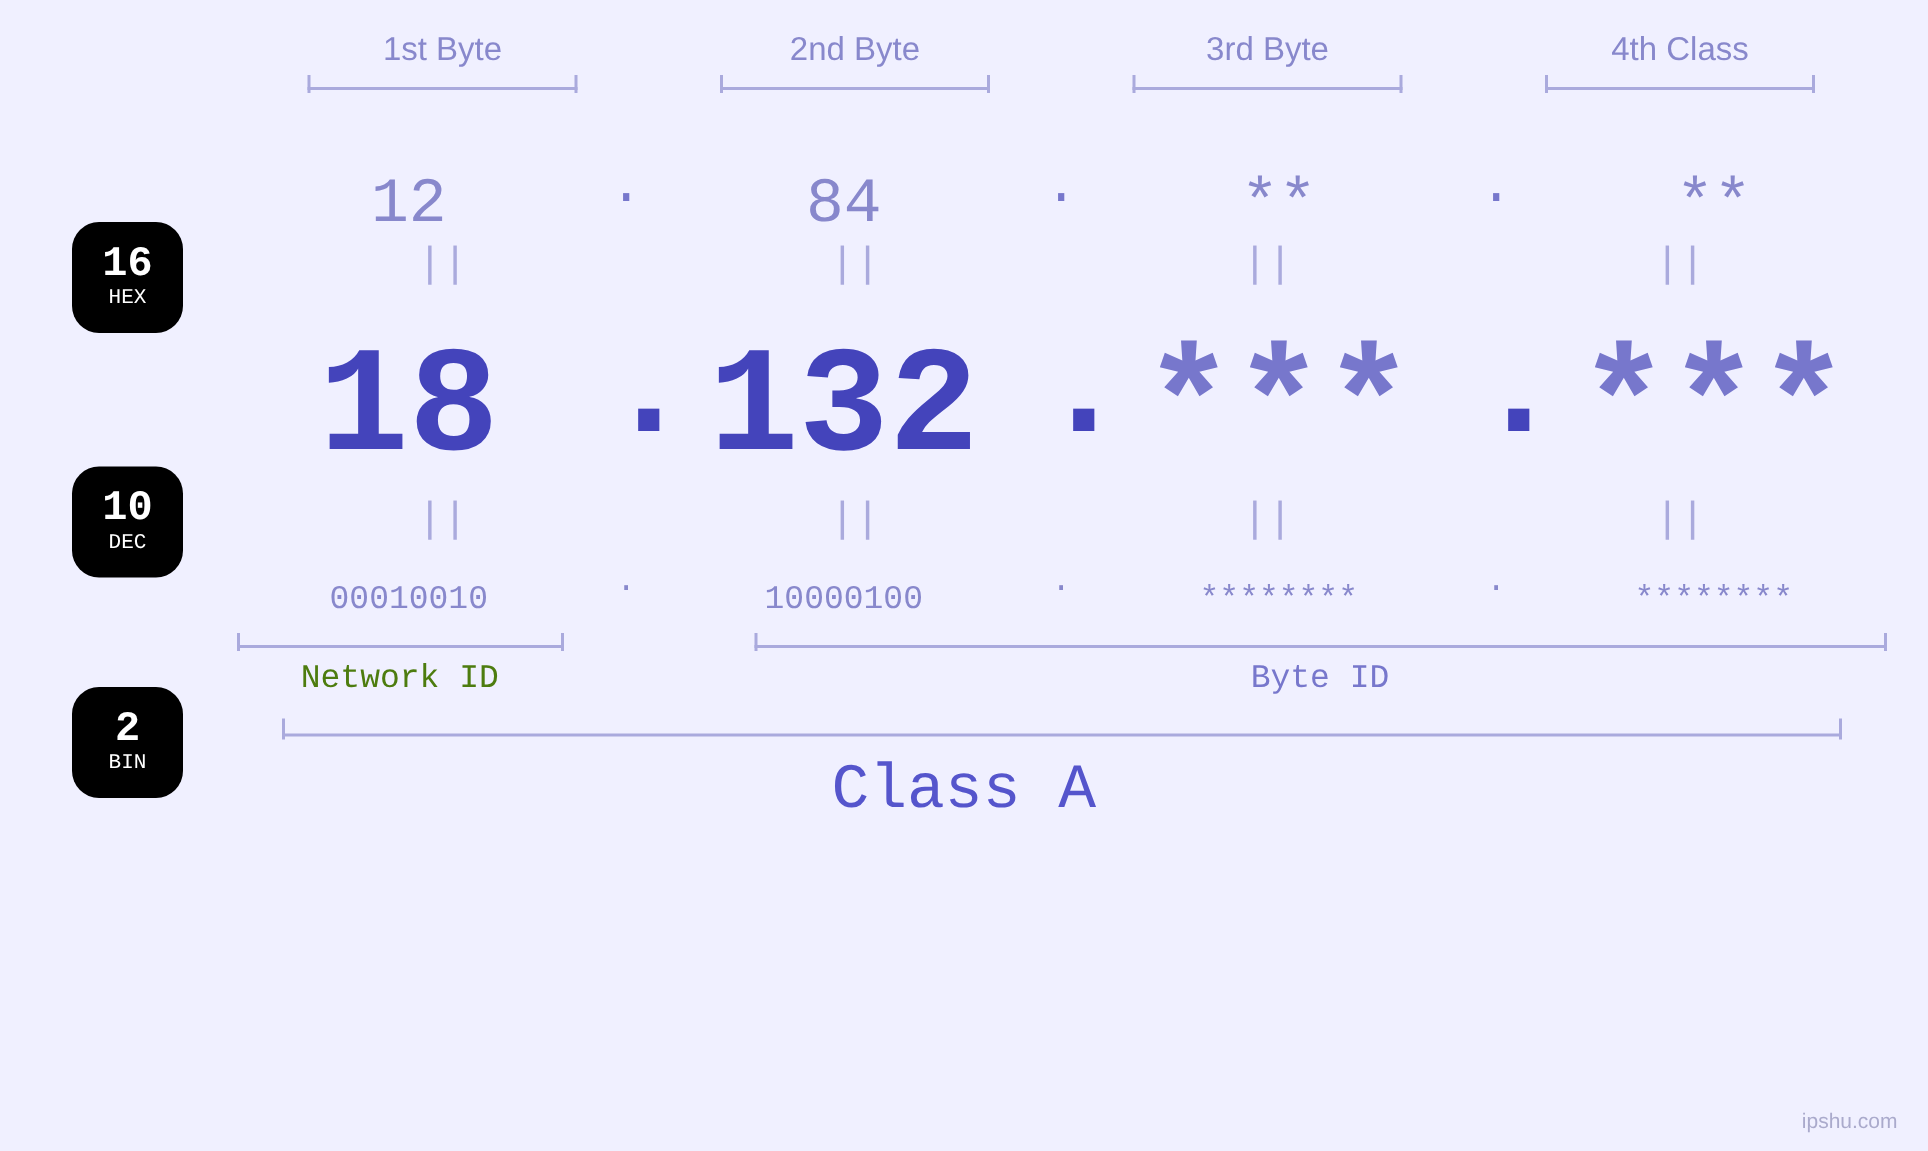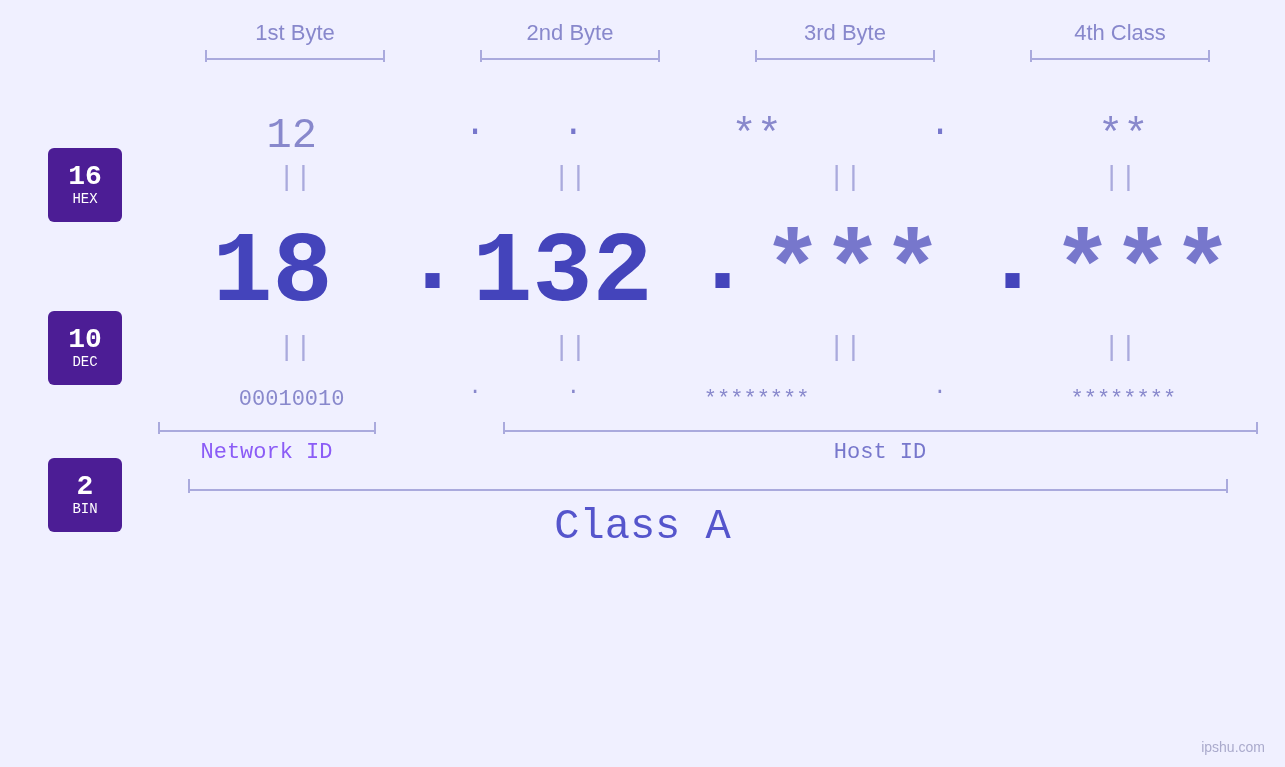--- a/index.html
+++ b/index.html
@@ -82,22 +82,22 @@
       height: 12px;
       background: #aaaadd;
     }
 
     
     .base-badge {
       position: absolute;
       left: 48px;
       width: 74px;
       height: 74px;
-      background-color: #4c1d95;
-      border-radius: 6px;
+      background-color: #000000;
+      border-radius: 18px;
       display: flex;
       flex-direction: column;
       align-items: center;
       justify-content: center;
       color: white;
     }
 
     .base-badge .base-num {
       font-size: 28px;
       font-weight: bold;
@@ -248,21 +248,21 @@
     .host-bracket-line .right-tick {
       position: absolute;
       right: 0; top: 0;
       width: 2px; height: 12px;
       background: #aaaadd;
     }
 
     .net-id-label {
       width: 218px;
       text-align: center;
-      color: #8b5cf6;
+      color: #4d7c0f;
       font-size: 22px;
     }
 
     .host-id-label {
       width: 755px;
       text-align: center;
       color: #7777cc;
       font-size: 22px;
       margin-left: 127px;
     }
@@ -358,20 +358,23 @@
   <div class="base-badge badge-bin">
     <span class="base-num">2</span>
     <span class="base-label">BIN</span>
   </div>
 
   <div class="data-row hex-row" style="width:1100px; margin-left:130px; margin-top:18px;">
     <div class="data-cell">
       <span class="hex-val">12</span>
     </div>
     <div class="dot-sep">.</div>
+    <div class="data-cell">
+      <span class="hex-val">84</span>
+    </div>
     <div class="dot-sep">.</div>
     <div class="data-cell">
       <span class="hex-val">**</span>
     </div>
     <div class="dot-sep">.</div>
     <div class="data-cell">
       <span class="hex-val">**</span>
     </div>
   </div>
 
@@ -405,20 +408,23 @@
     <div class="eq-item">||</div>
     <div class="eq-item">||</div>
     <div class="eq-item">||</div>
   </div>
 
   <div class="data-row bin-row" style="width:1100px; margin-left:130px;">
     <div class="data-cell">
       <span class="bin-val">00010010</span>
     </div>
     <div class="dot-sep">.</div>
+    <div class="data-cell">
+      <span class="bin-val">10000100</span>
+    </div>
     <div class="dot-sep">.</div>
     <div class="data-cell">
       <span class="masked-bin">********</span>
     </div>
     <div class="dot-sep">.</div>
     <div class="data-cell">
       <span class="masked-bin">********</span>
     </div>
   </div>
 
@@ -431,21 +437,21 @@
     <div style="width:127px;"></div>
 
     <div class="host-bracket-line" style="margin-left:0;">
       <div class="right-tick"></div>
     </div>
   </div>
 
   <div style="display:flex; width:1100px; margin-left:130px; margin-top:6px;">
     <div class="net-id-label" style="width:218px;">Network ID</div>
     <div style="width:127px;"></div>
-    <div class="host-id-label" style="width:755px; margin-left:0;">Host ID</div>
+    <div class="host-id-label" style="width:755px; margin-left:0;">Byte ID</div>
   </div>
 
   <div class="full-bracket">
     <div class="right-tick"></div>
   </div>
 
   <div class="class-label">Class A</div>
 
   <div class="watermark">ipshu.com</div>
 

